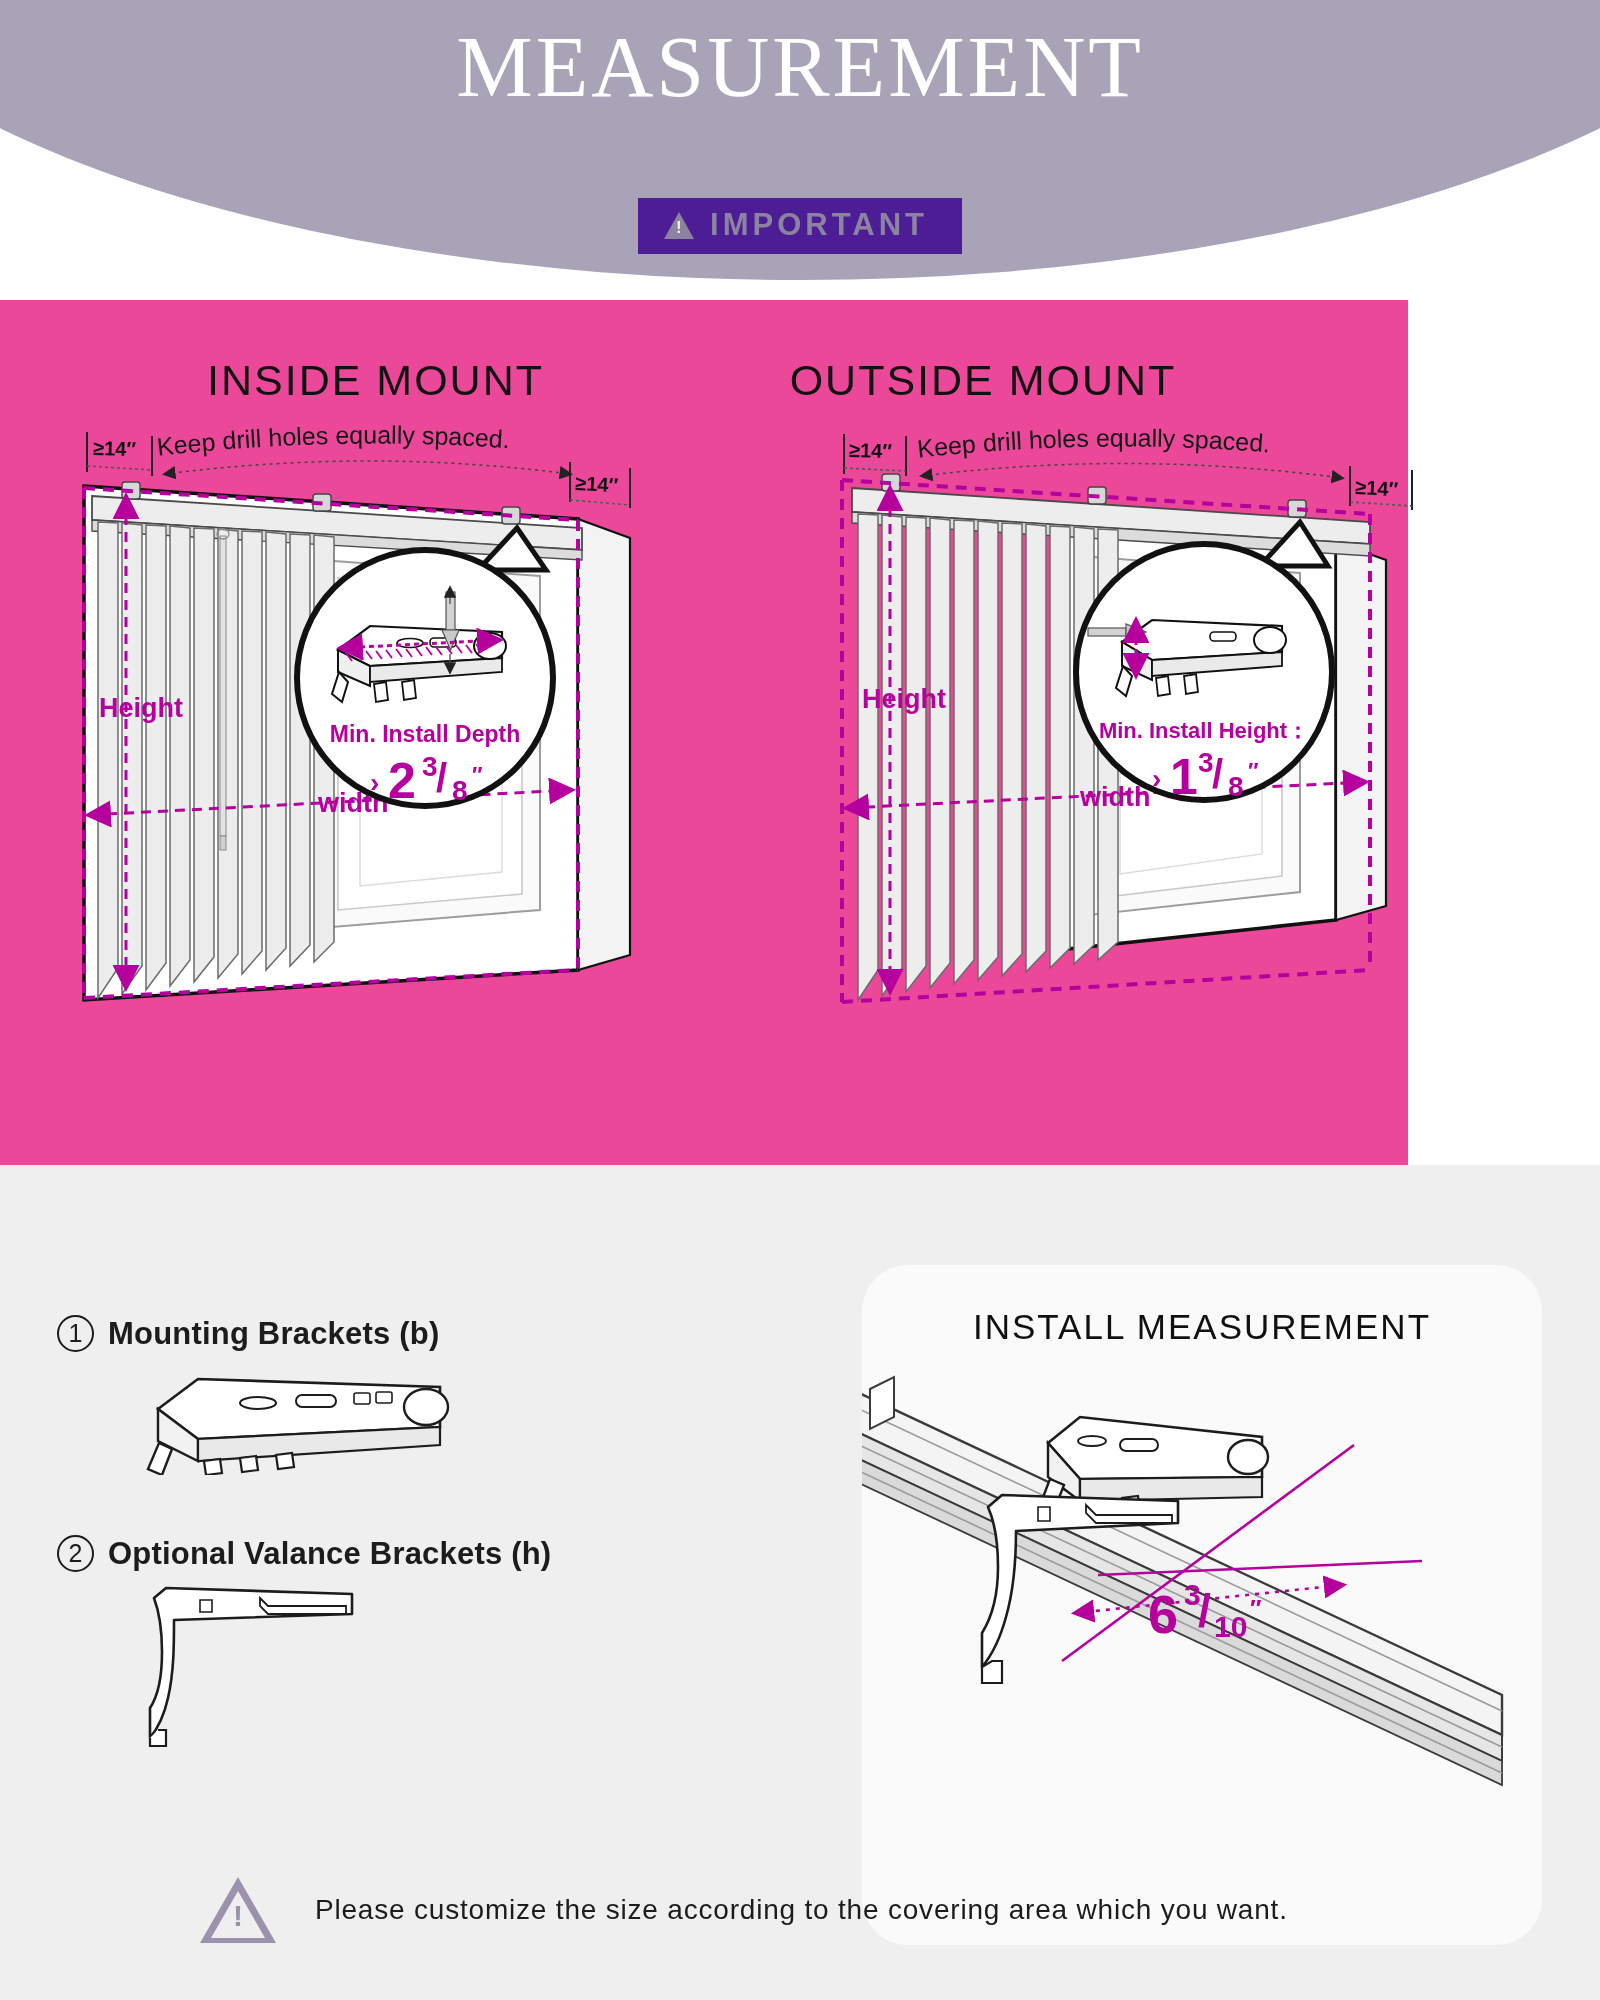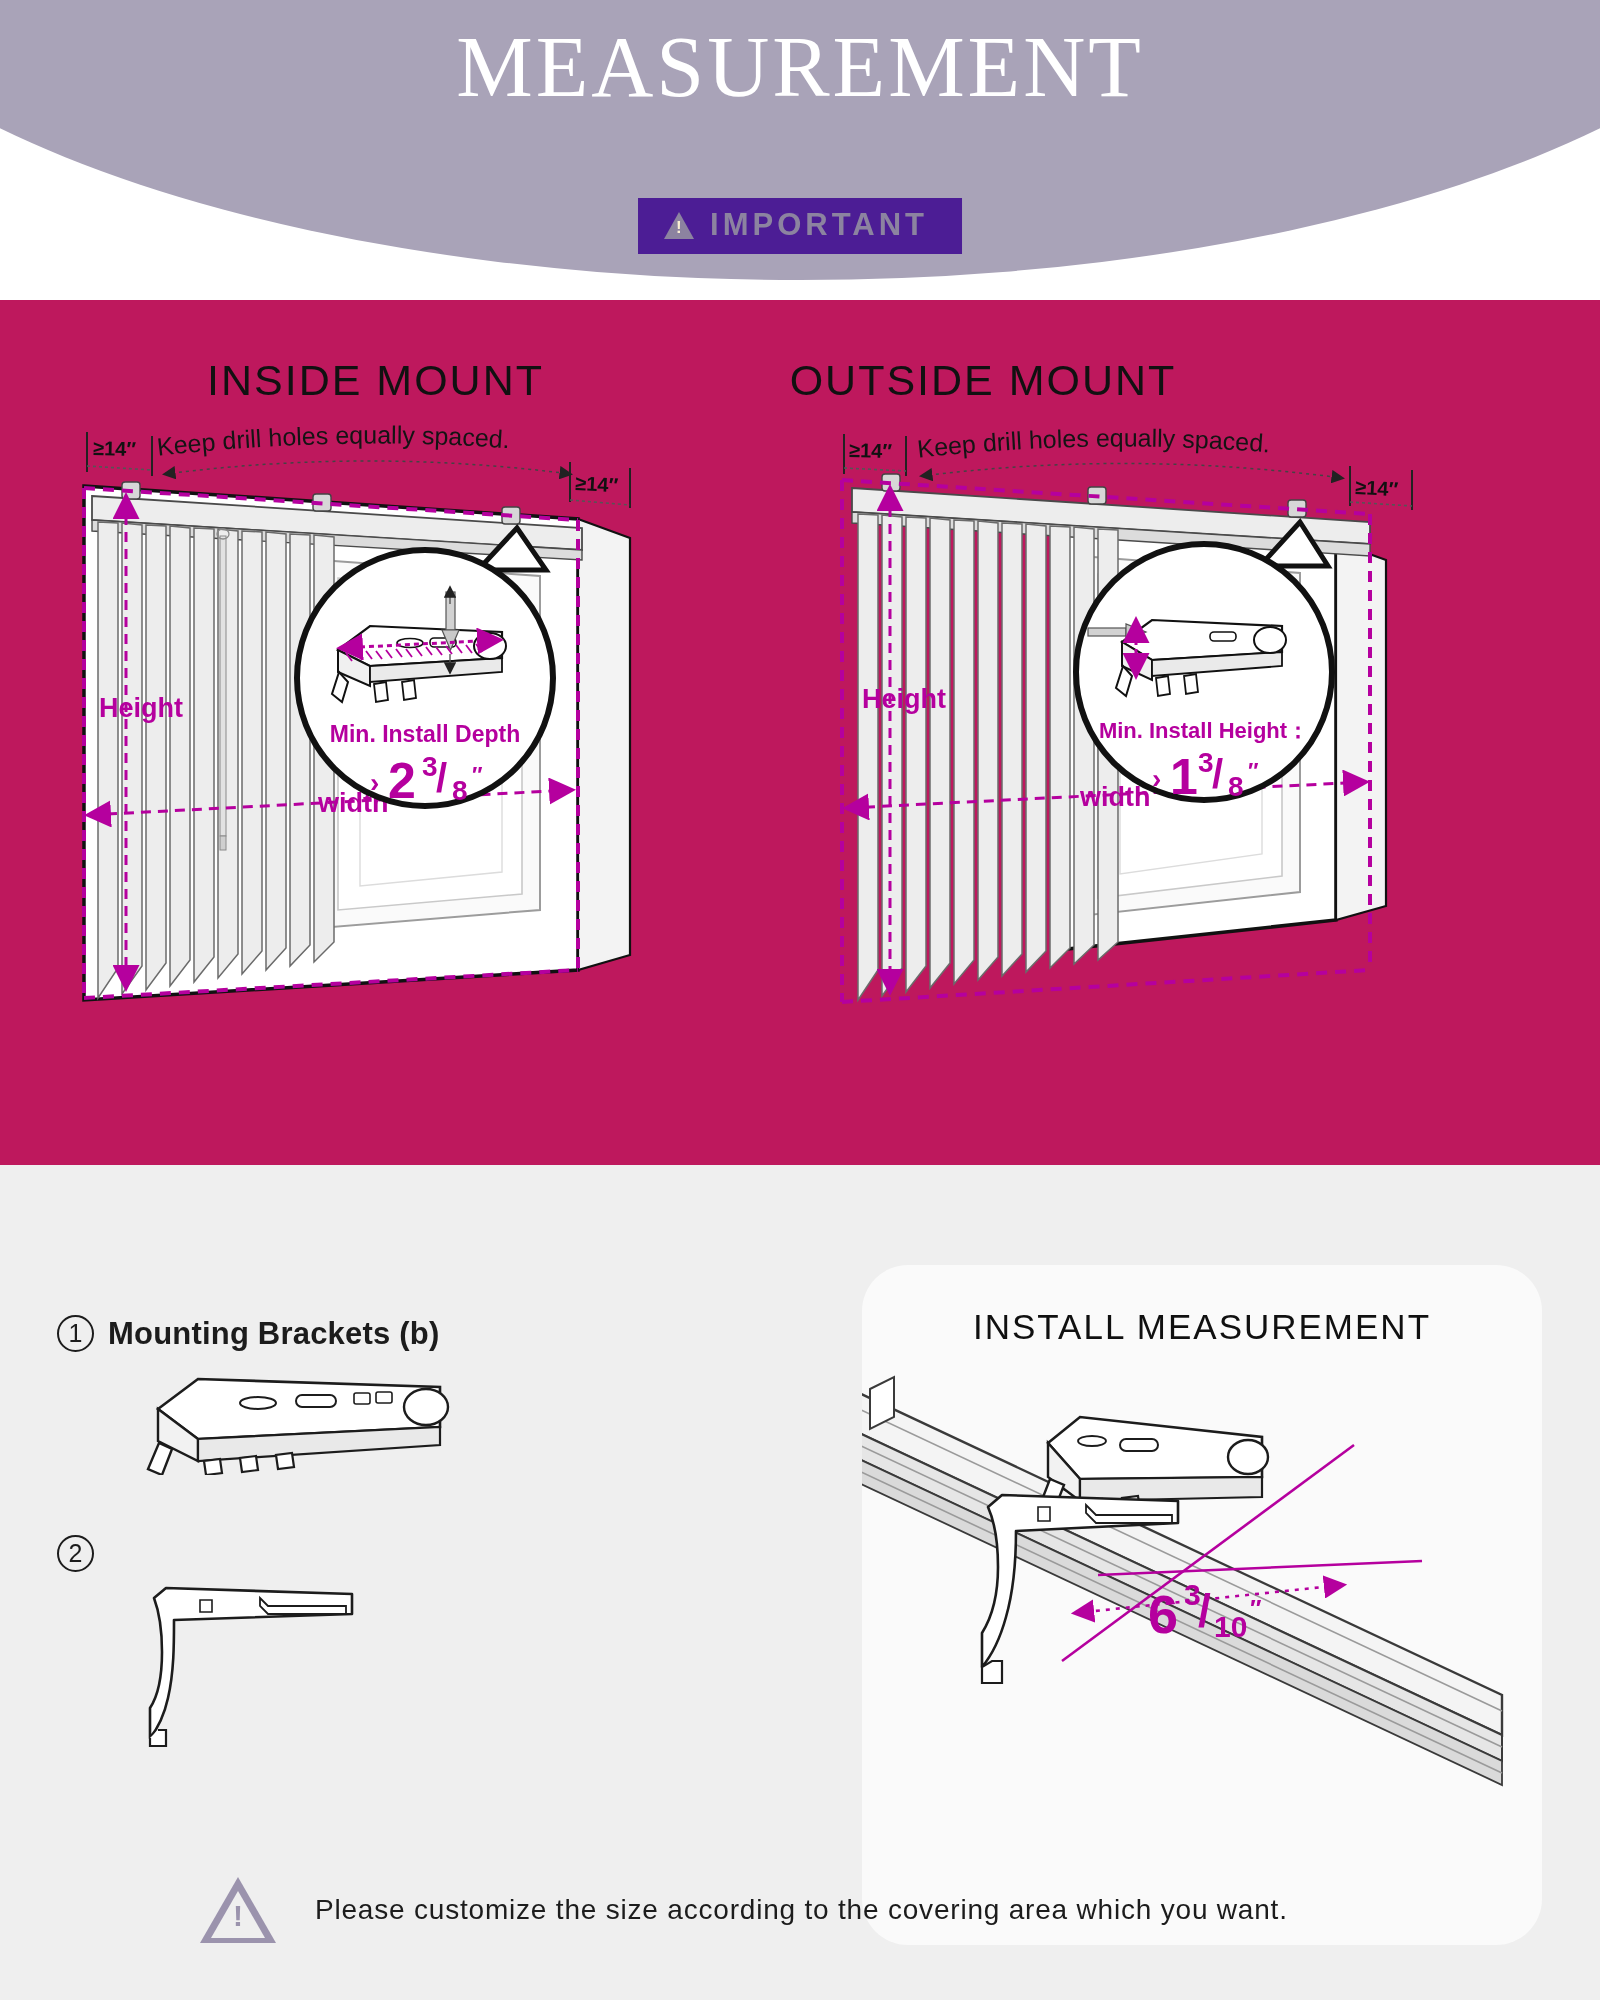--- a/index.html
+++ b/index.html
@@ -72,23 +72,23 @@
     left: -3px; top: 6px;
     font-size: 17px;
     font-weight: 700;
     color: #fbf0d4;
   }
 
   
   .mount-section {
     position: absolute;
     left: 0; top: 300px;
-    width: 1600px;
+    width: 1408px;
     height: 865px;
-    background: #be185d;
+    background: #ec4899;
   }
   .mount-heading {
     position: absolute;
     font-size: 43px;
     font-weight: 400;
     letter-spacing: 2px;
     color: #111111;
     white-space: nowrap;
   }
   .mh-inside  { left: 207px; top: 56px; }
@@ -484,20 +484,21 @@
       <rect x="236" y="27" width="16" height="11" rx="2" fill="#ffffff" stroke="#1c1c1c" stroke-width="1.6"></rect>
       <path d="M19,78 L8,104 L22,110 L32,84 Z" fill="#ffffff" stroke="#1c1c1c" stroke-width="2.4"></path>
       <path d="M64,96 L66,110 L82,108 L80,94 Z" fill="#ffffff" stroke="#1c1c1c" stroke-width="2.2"></path>
       <path d="M100,93 L102,107 L118,105 L116,91 Z" fill="#ffffff" stroke="#1c1c1c" stroke-width="2.2"></path>
       <path d="M136,90 L138,104 L154,102 L152,88 Z" fill="#ffffff" stroke="#1c1c1c" stroke-width="2.2"></path>
     </svg>
   </div>
 
   <div class="bracket-item bi-2">
     <span class="circ-num">2</span>
+    <span class="bracket-label">Optional Valance Brackets (h)</span>
   </div>
 
   <div class="bracket-art ba-2">
     <svg width="250" height="170" viewBox="0 0 250 170">
       <path d="M14,18 L26,8 L212,14 L212,34 L34,40
                C34,64 34,92 28,118
                C24,136 18,148 10,158
                L10,128 C18,116 22,96 22,72
                C22,52 20,34 14,18 Z" fill="#ffffff" stroke="#1c1c1c" stroke-width="2.6" stroke-linejoin="round"></path>
       <path d="M120,18 L128,26 L206,26 L206,34 L128,34 L120,26 Z" fill="#ffffff" stroke="#1c1c1c" stroke-width="1.8"></path>

